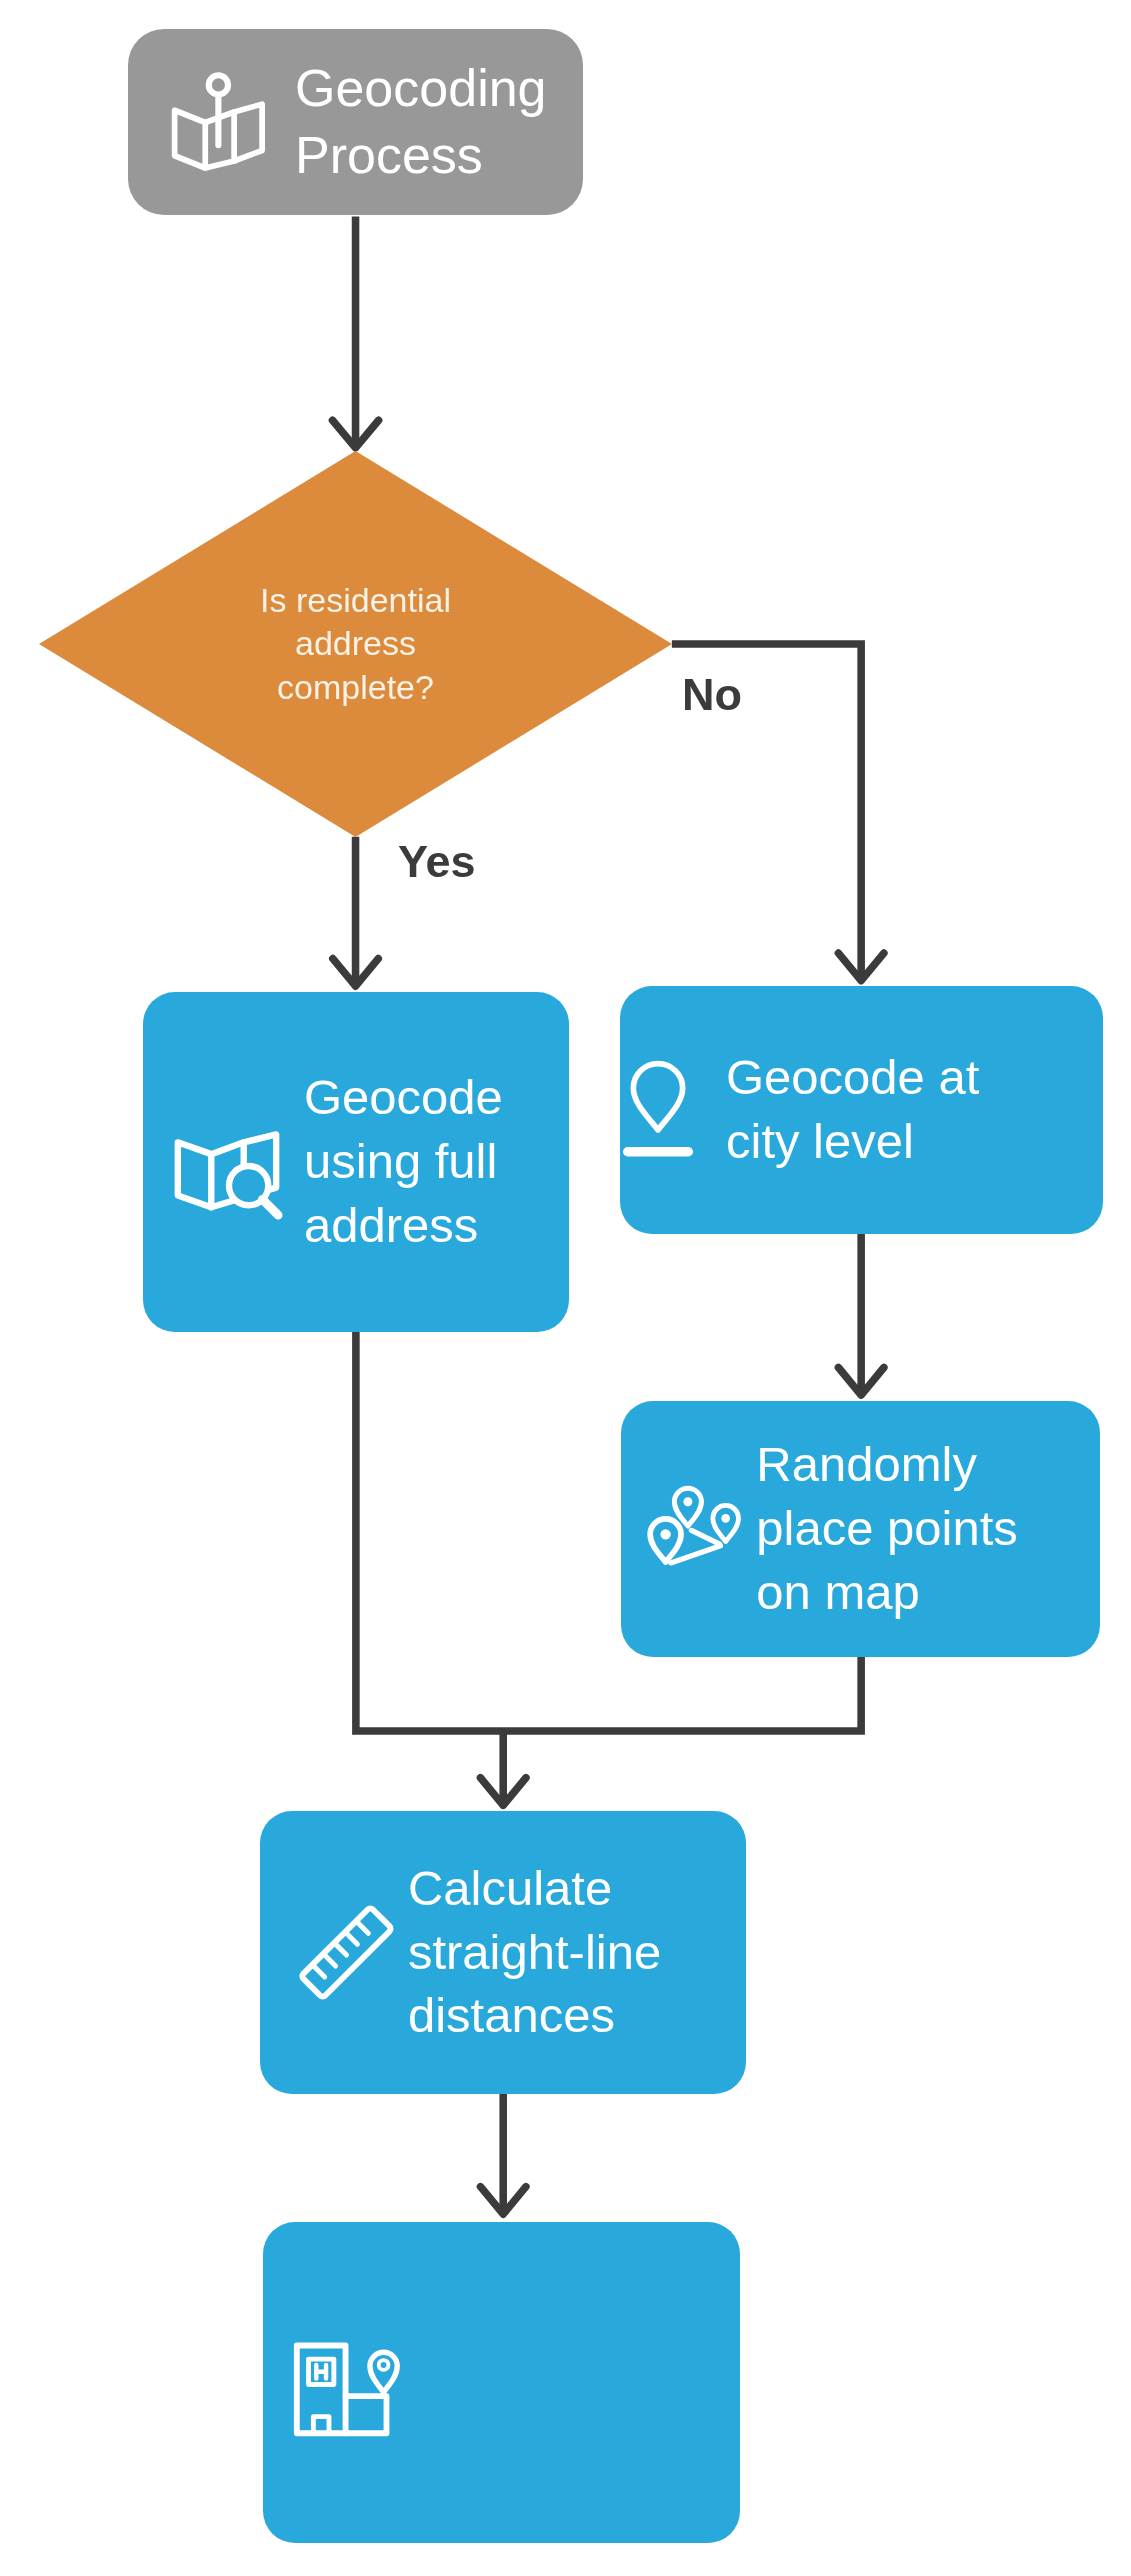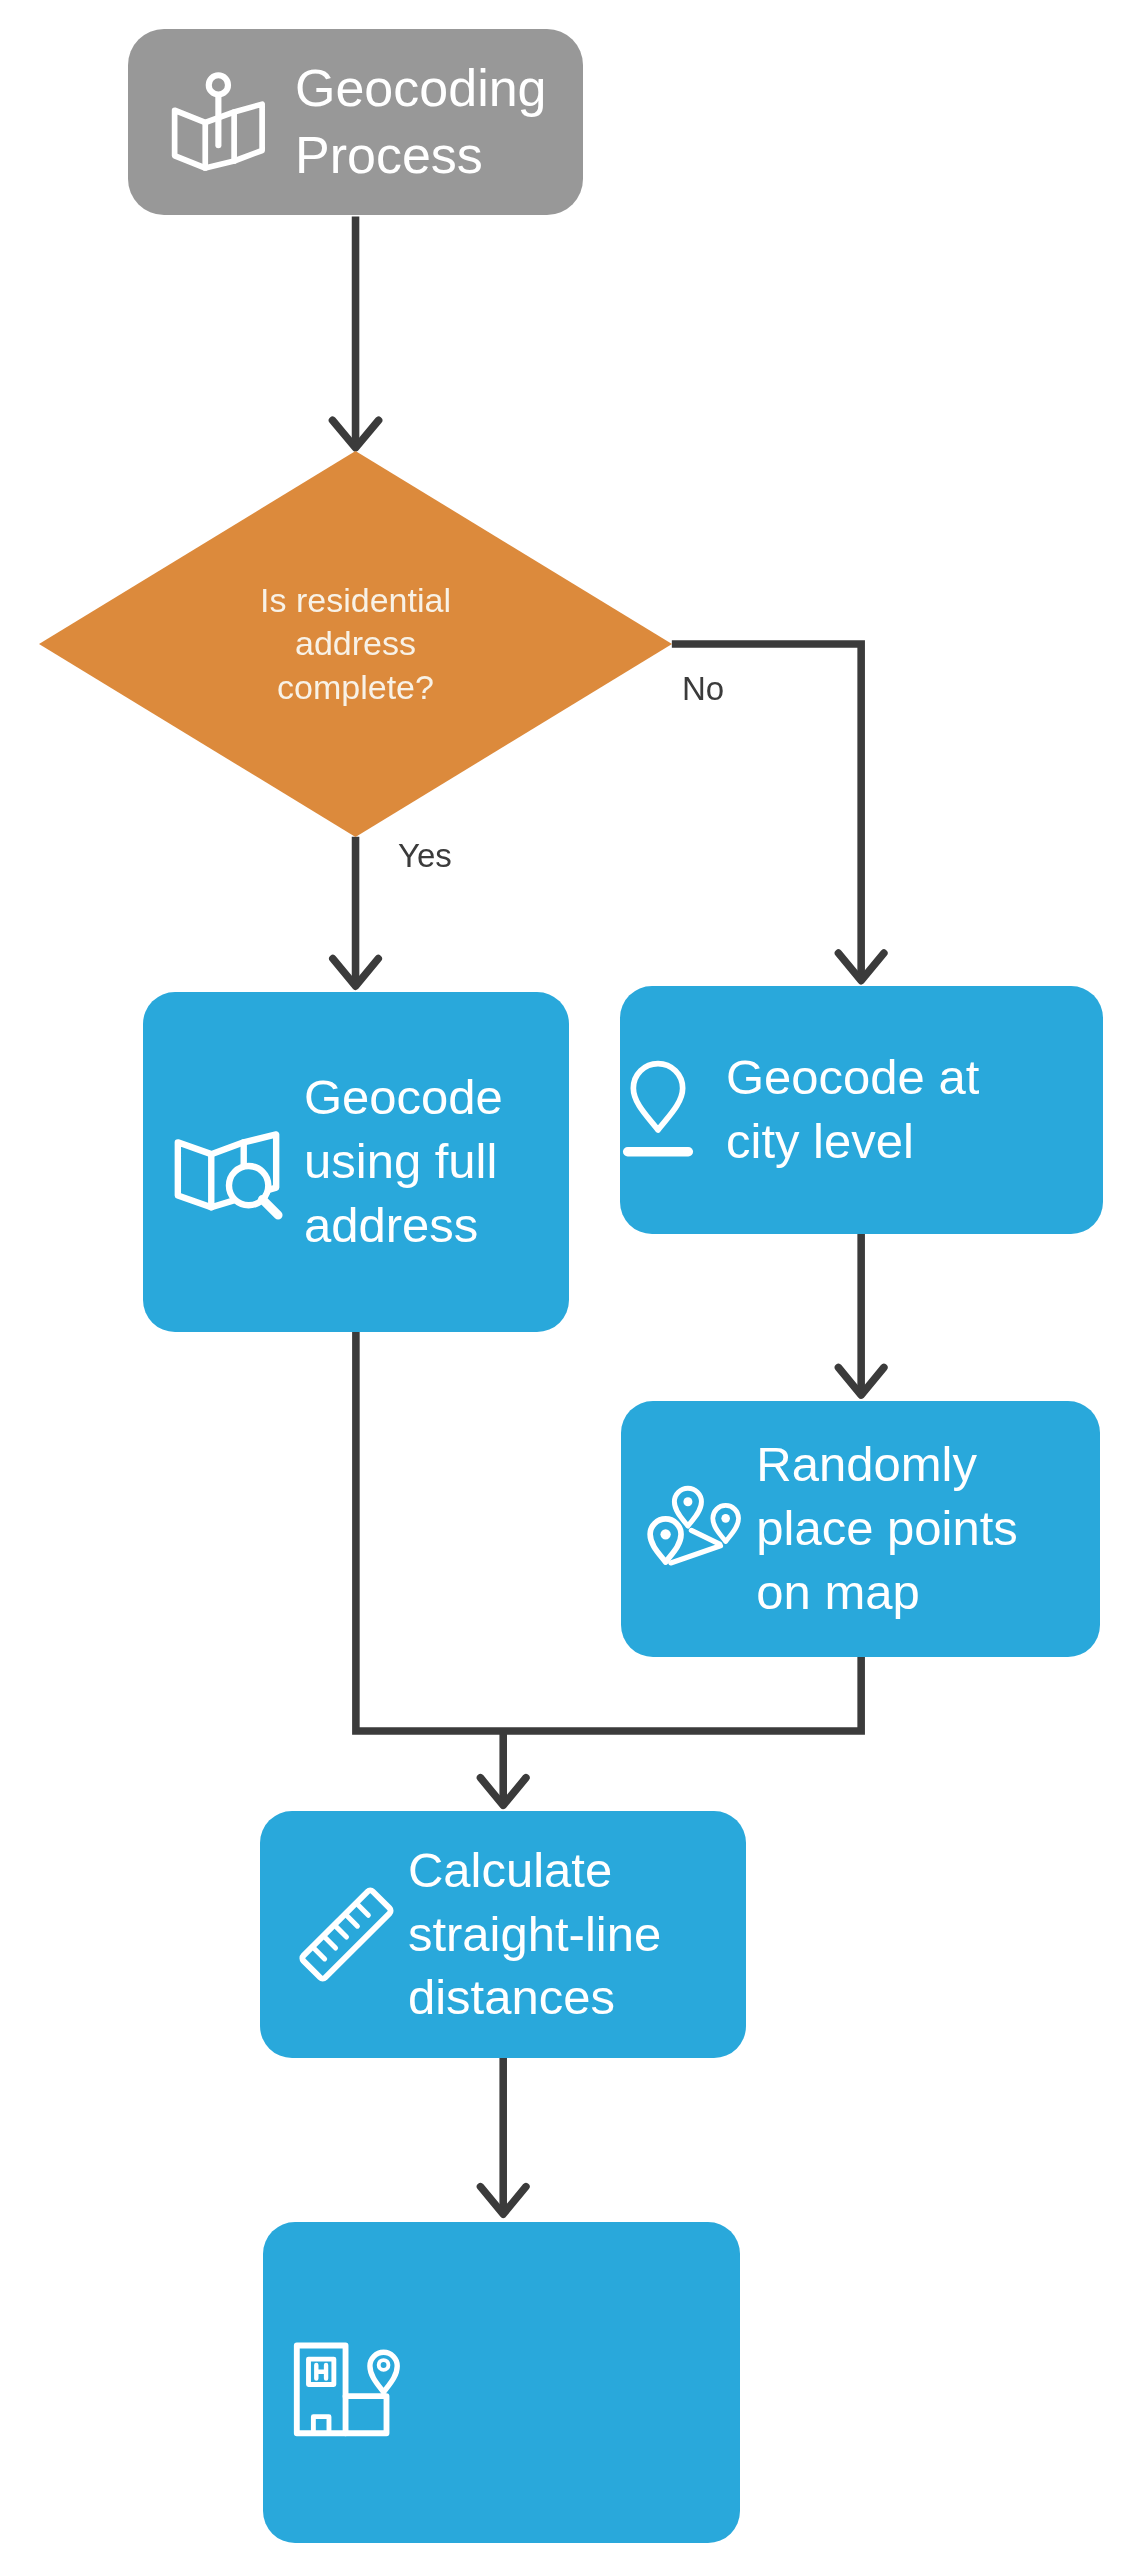--- a/index.html
+++ b/index.html
@@ -76,22 +76,23 @@
   .diamond .label{
     white-space:pre-line;
     color:var(--diamond-text);
     font-size:34px;
     line-height:1.27;
     text-align:center;
   }
   .edge-label{
     position:absolute;
     color:var(--line);
-    font-size:33px;
+    font-size:45px;
     line-height:1;
+    font-weight:bold;
   }
   .edge-label-yes{left:398px; top:839px;text-align:center;}
   .edge-label-no{left:682px; top:672px;}
   .node-blue{background:var(--blue);}
   .node-full-address{
     left:143px; top:992px;
     width:426px; height:340px;
     padding-left:25px; gap:18px;
   }
   .node-city-level{
@@ -99,21 +100,21 @@
     width:483px; height:248px;
     gap:30px;
   }
   .node-random-points{
     left:621px; top:1401px;
     width:479px; height:256px;
     padding-left:24px; gap:8.3px;
   }
   .node-distances{
     left:260px; top:1811px;
-    width:486px; height:247px;
+    width:486px; height:283px;
     padding-left:32px; gap:6.9px;
   }
   .node-nearest{
     left:263px; top:2222px;
     width:477px; height:321px;
     padding-left:26px; gap:2.8px;
   }
   .icon svg{display:block;}
 </style>
 </head>

